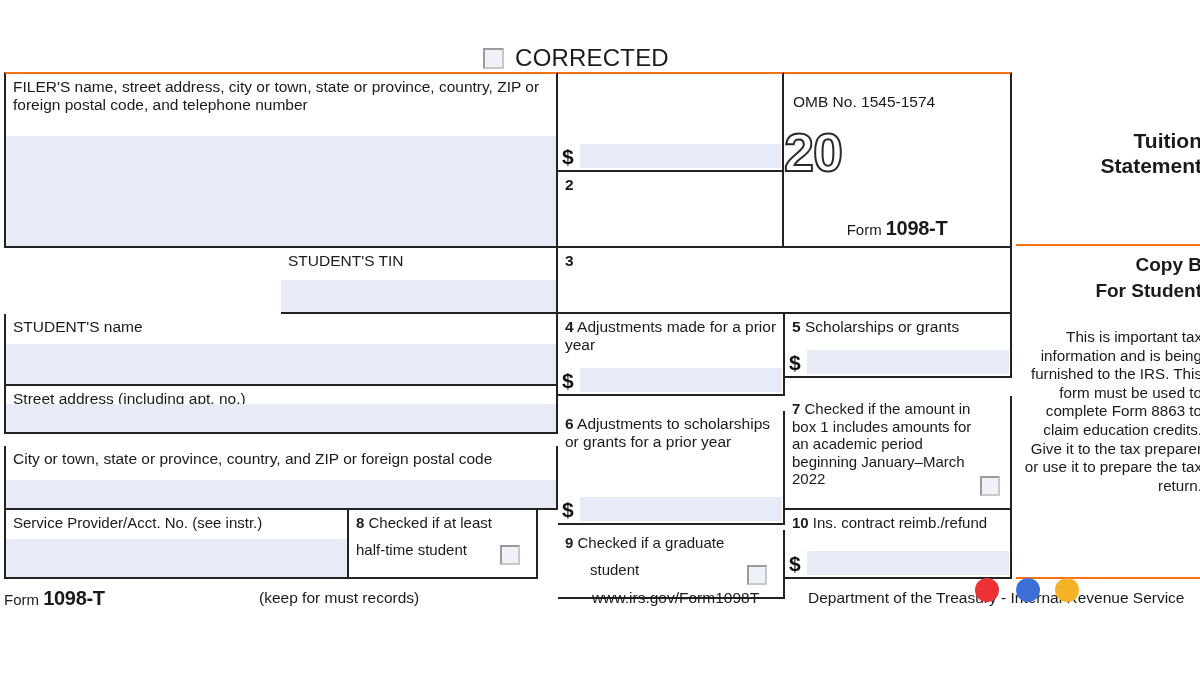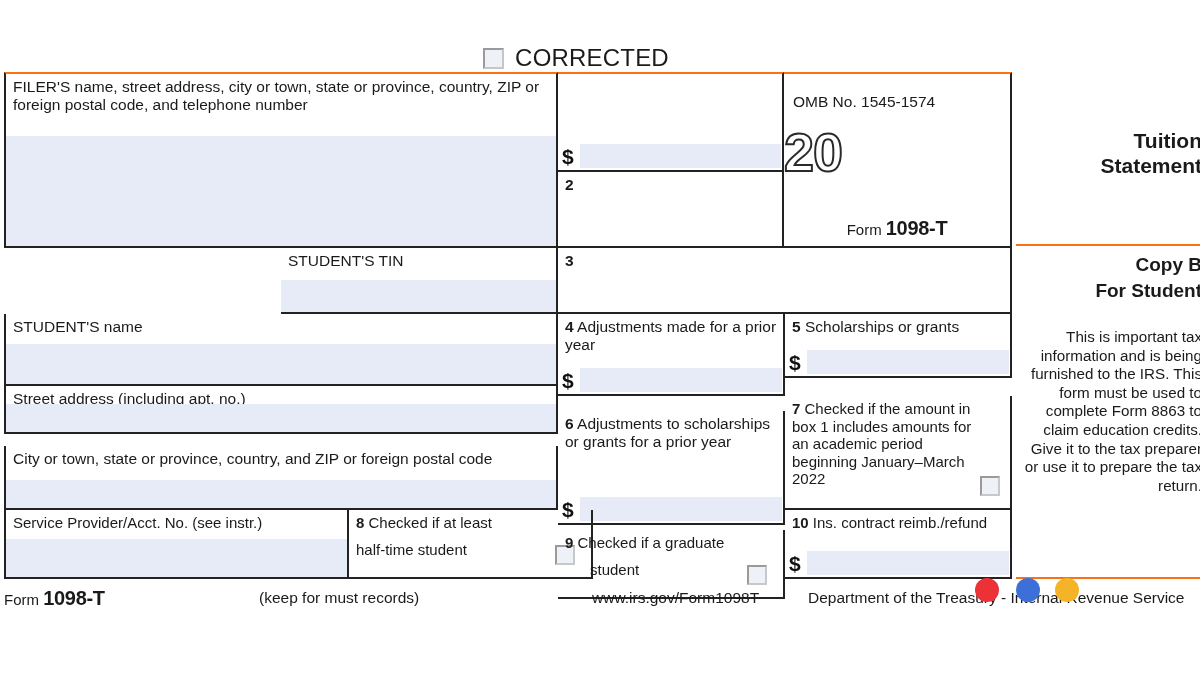--- a/index.html
+++ b/index.html
@@ -231,21 +231,21 @@
         <span>Checked if the amount in box 1 includes amounts for an academic period beginning January–March 2022</span>
       </div>
       <div class="inner-chk" style="right:10px;bottom:12px;"></div>
     </div>
 
     <div class="cell bb bl br" style="left:0;top:438px;width:345px;height:69px;">
       <div class="lbl lbl-sm">Service Provider/Acct. No. (see instr.)</div>
       <div class="fill" style="height:38px;"></div>
     </div>
 
-    <div class="cell bb br" style="left:345px;top:438px;width:244px;height:69px;">
+    <div class="cell bb br" style="left:345px;top:438px;width:189px;height:69px;">
       <div class="lbl lbl-sm">
         <span class="boxnum">8</span>
         <span>Checked if at least</span>
       </div>
       <div class="lbl lbl-sm" style="padding-top:9px;">half-time student</div>
       <div class="inner-chk" style="right:16px;bottom:12px;"></div>
     </div>
 
     <div class="cell bb br" style="left:554px;top:438px;width:227px;height:69px;margin-top:20px;">
       <div class="lbl lbl-sm">

